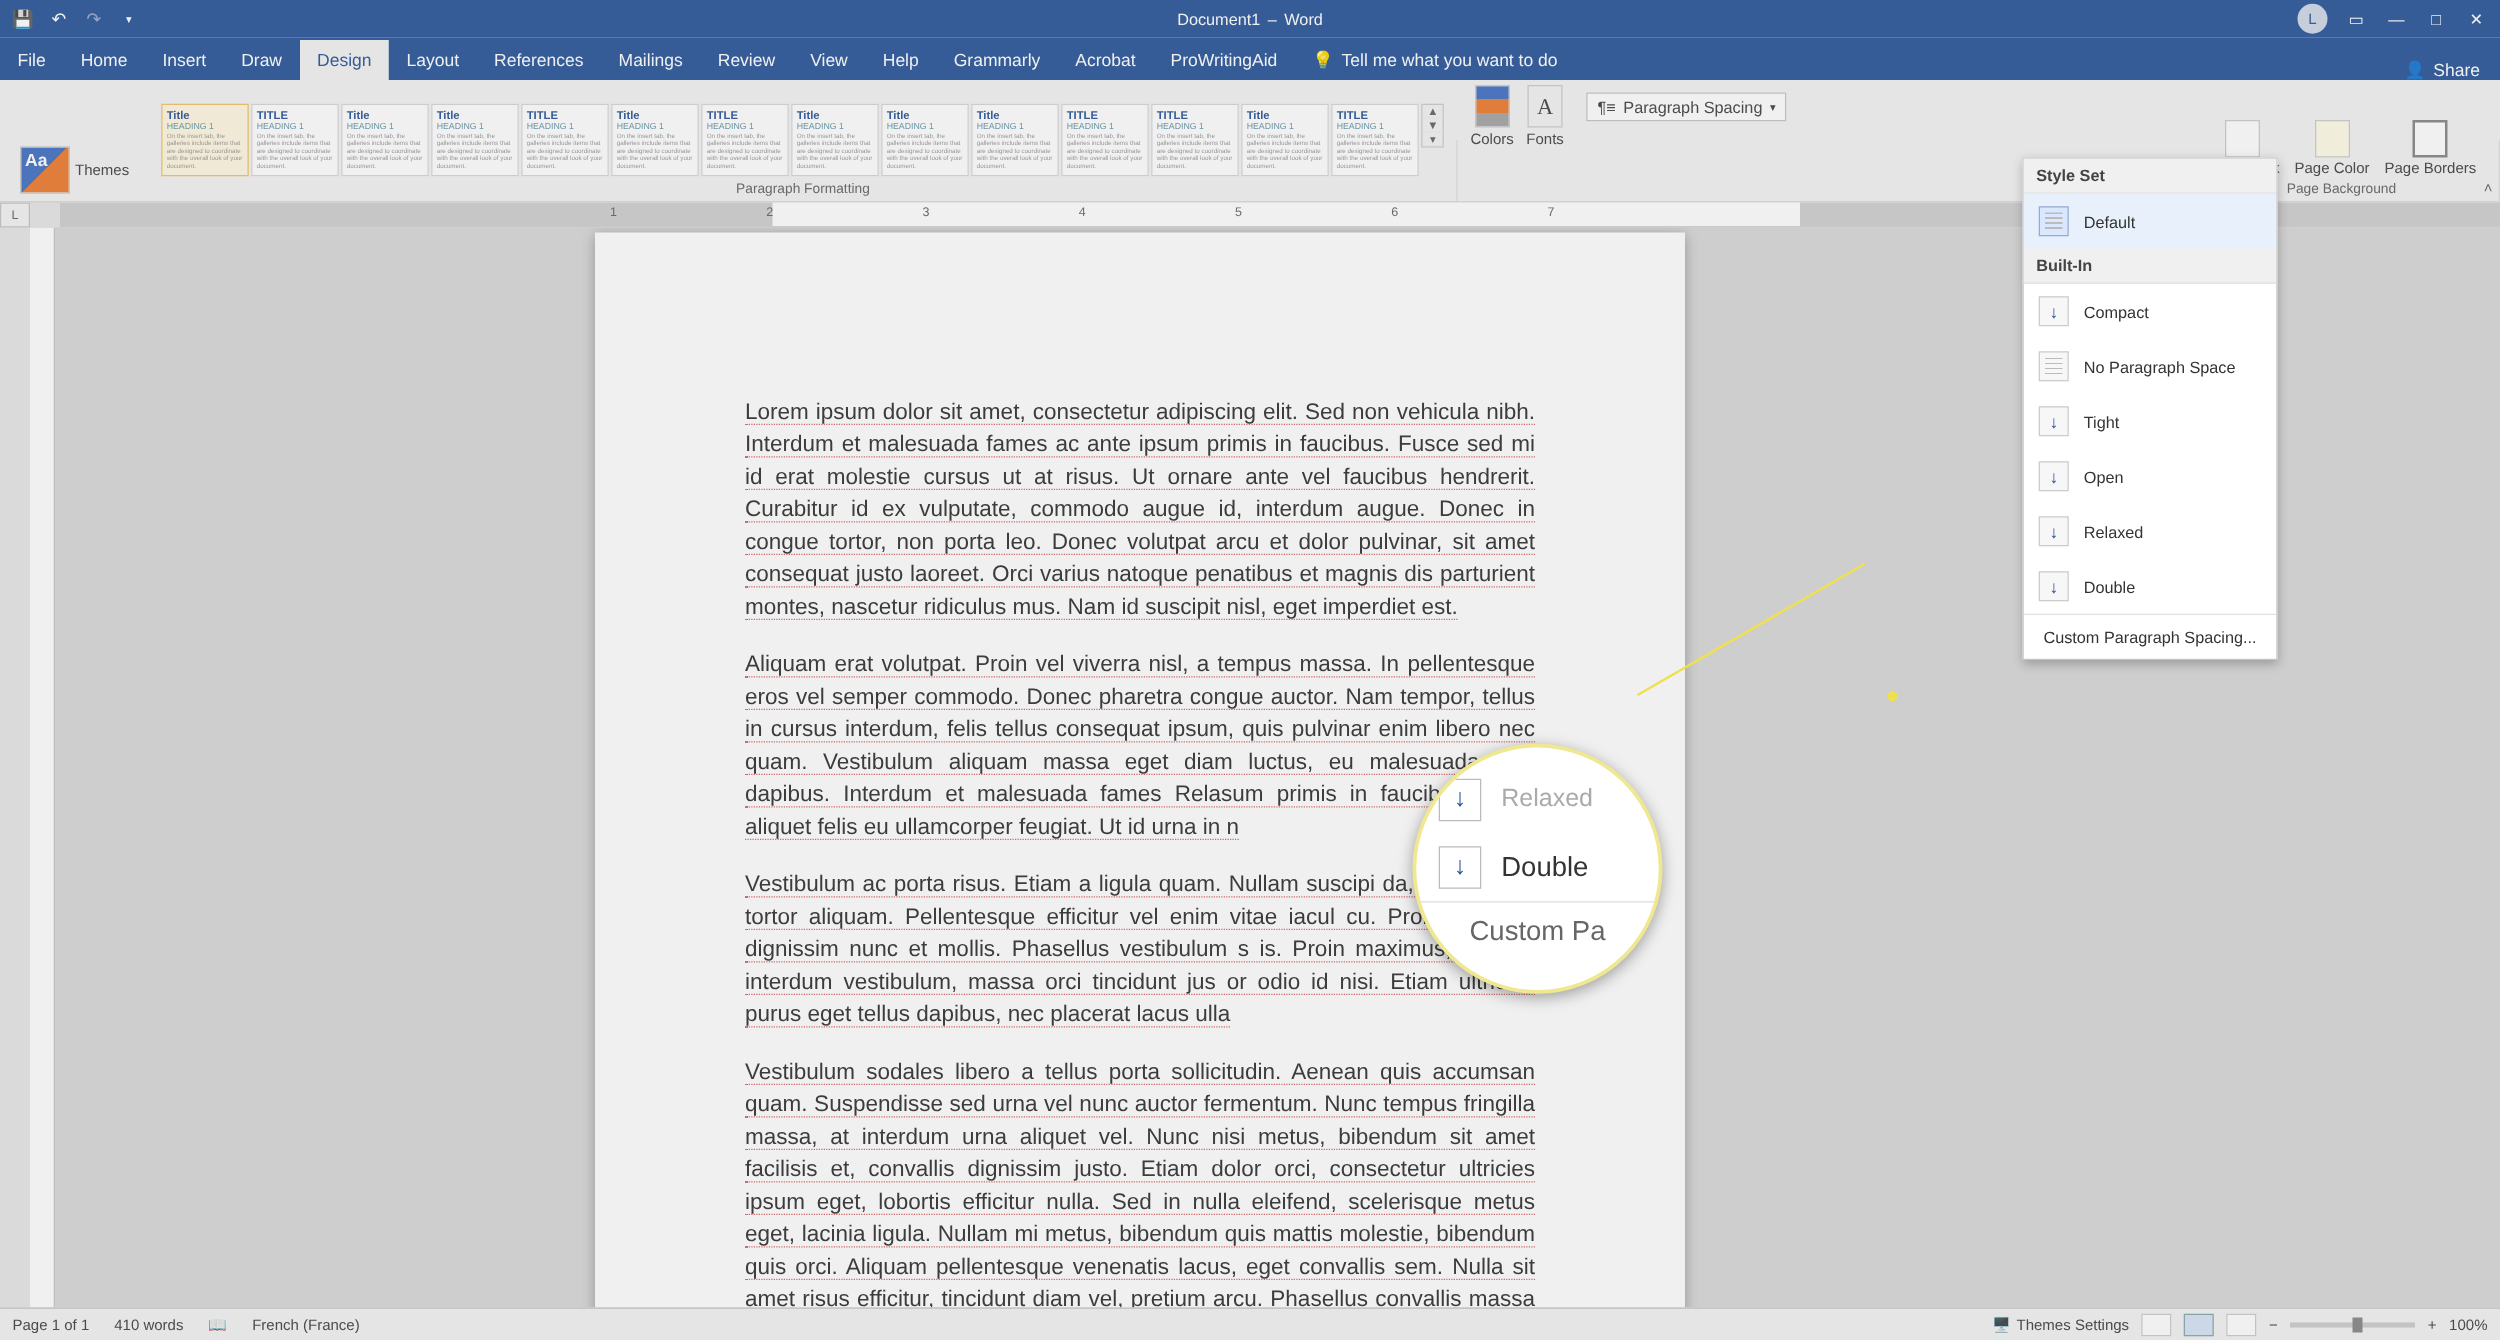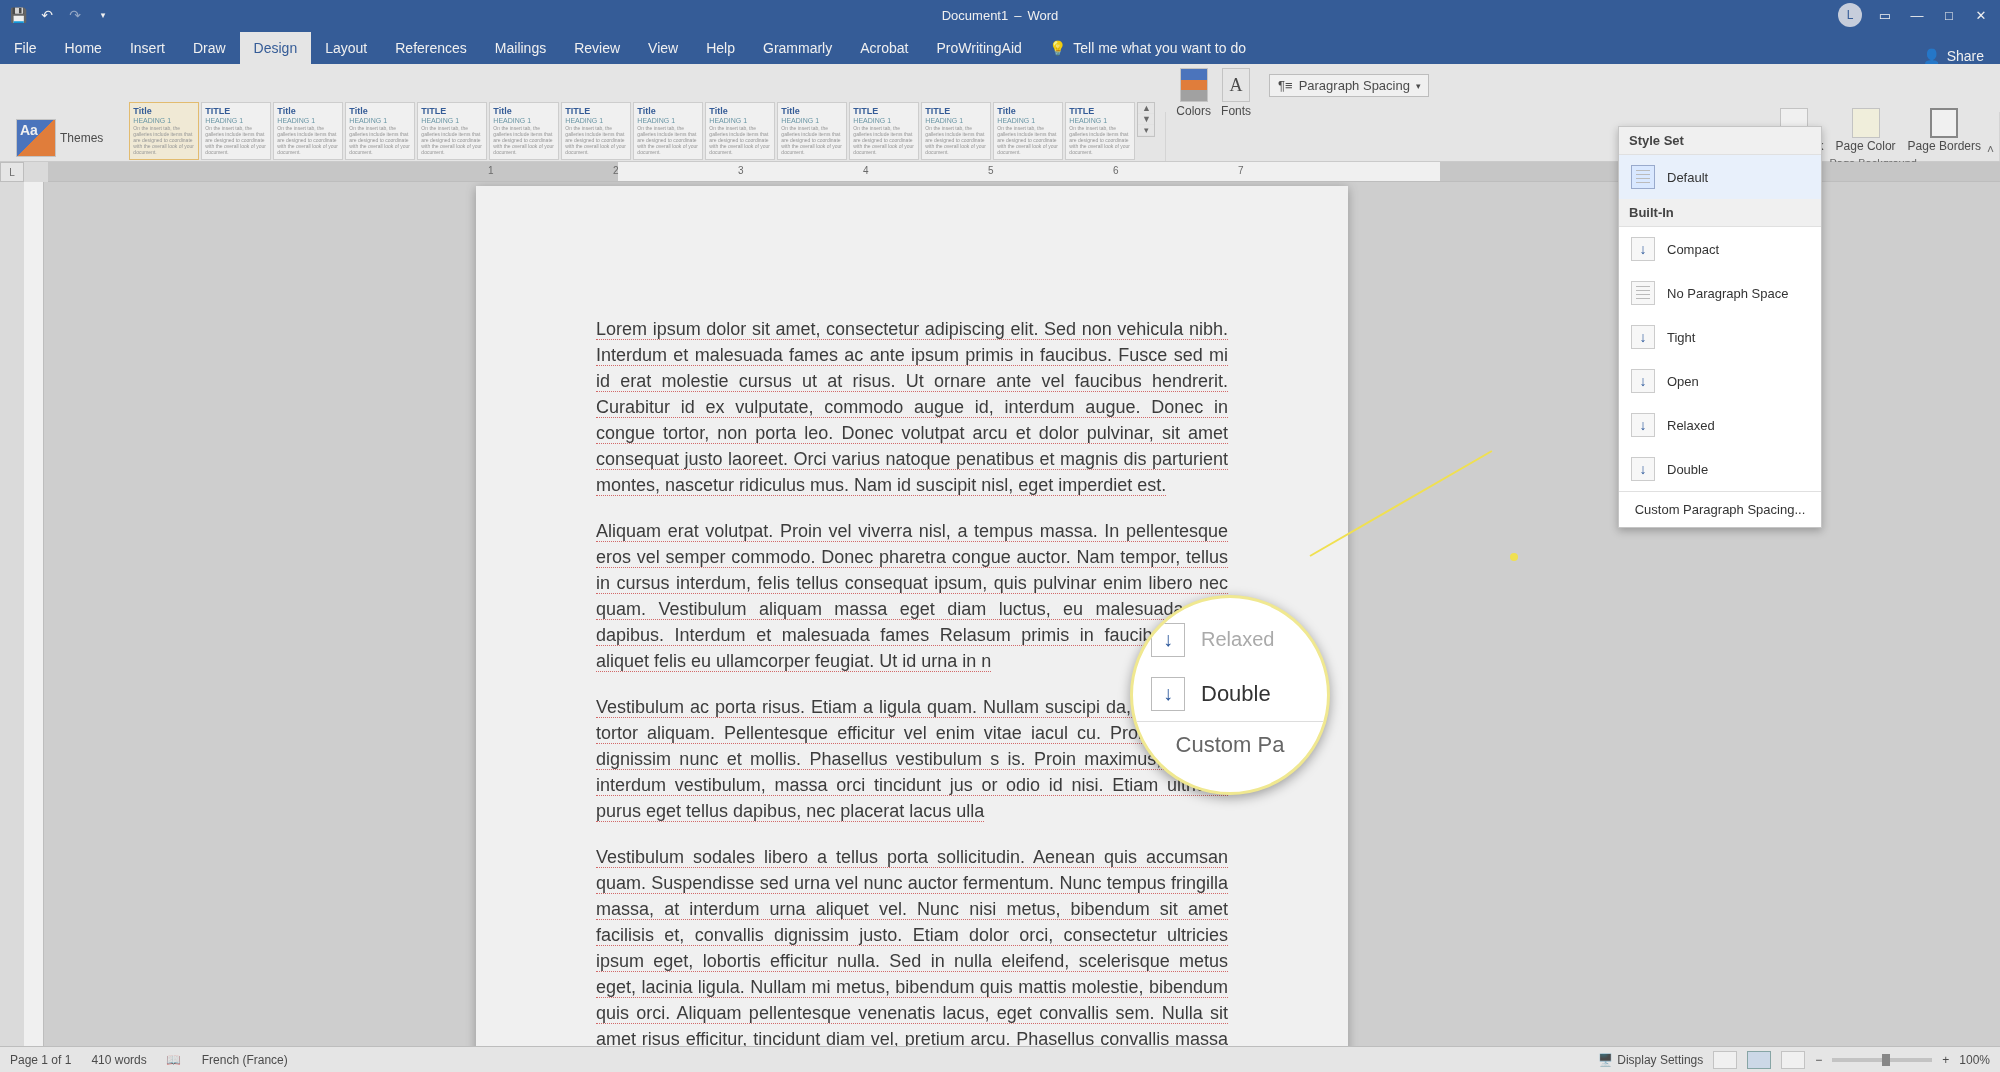--- a/index.html
+++ b/index.html
@@ -16,21 +16,21 @@
 
 
 .tabstrip { background: #2b579a; height: 34px; display: flex; align-items: flex-end; }
 .tab { padding: 8px 14px; color: #fff; font-size: 14px; cursor: pointer; }
 .tab.active { background: #f3f3f3; color: #2b579a; }
 .tellme { display:flex; align-items:center; gap:6px; color:#fff; font-size:14px; padding:8px 14px;}
 .share-area { margin-left:auto; display:flex; align-items:center; color:#fff; padding:0 16px; gap:6px; font-size:14px;}
 
 
 .ribbon { background: #f3f3f3; height: 98px; border-bottom: 1px solid #d4d4d4; display: flex; align-items: stretch; position:relative;}
-.ribbon-group { display:flex; flex-direction:column; justify-content:center; padding:4px 8px 2px; border-right:1px solid #e0e0e0;margin-top:48px;}
+.ribbon-group { display:flex; flex-direction:column; justify-content:flex-end; padding:4px 8px 2px; border-right:1px solid #e0e0e0;margin-top:48px;}
 .ribbon-group-label { text-align:center; font-size:11px; color:#666; padding-bottom:2px;}
 .themes-btn { display:flex; flex-direction:row; align-items:center; gap:4px; padding:4px 8px; font-size:12px; color:#444;}
 .themes-swatch { width:40px; height:38px; background:linear-gradient(135deg,#4472c4 50%,#ed7d31 50%); border:1px solid #ccc; position:relative;}
 .themes-swatch::after{content:"Aa"; position:absolute; top:2px; left:3px; color:#fff; font-size:14px; font-weight:bold;}
 
 .formatting-gallery { display:flex; align-items:flex-start; gap:2px; padding:4px 2px; flex:0 0 auto;}
 .gallery-item { width:70px; height:58px; border:1px solid #d8d8d8; background:#fff; font-size:7px; color:#888; padding:3px; overflow:hidden; cursor:pointer;}
 .gallery-item.sel { border:1px solid #f0c36d; background:#fff8e1;}
 .gallery-item .gtitle { font-size:9px; color:#2b579a; font-weight:bold; margin-bottom:1px;}
 .gallery-item .gh1 { font-size:7px; color:#69a; margin:1px 0;}
@@ -351,21 +351,21 @@
 </div>
 
 <div class="statusbar">
   <span>Page 1 of 1</span>
   <span>410 words</span>
   <span>📖</span>
   <span>French (France)</span>
   <div class="sb-right">
     <span style="display:flex;align-items:center;gap:4px">
       <span>🖥️</span>
-      <span>Display Settings</span>
+      <span>Themes Settings</span>
     </span>
     <div class="view-btn"></div>
     <div class="view-btn active"></div>
     <div class="view-btn"></div>
     <span>−</span>
     <div class="zoom-slider"></div>
     <span>+</span>
     <span>100%</span>
   </div>
 </div>

